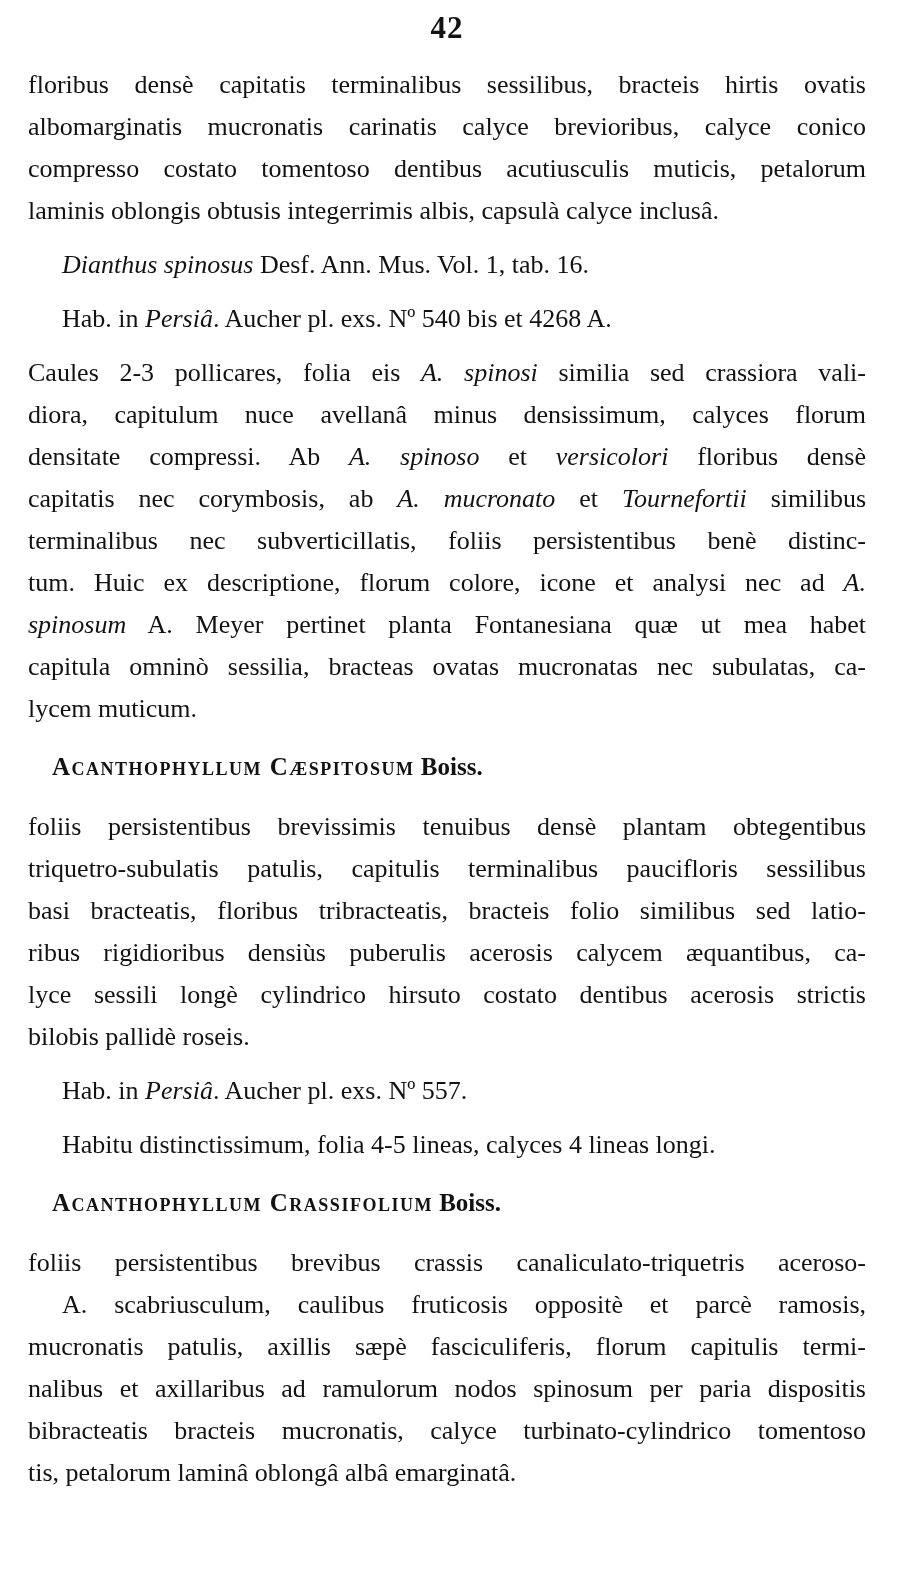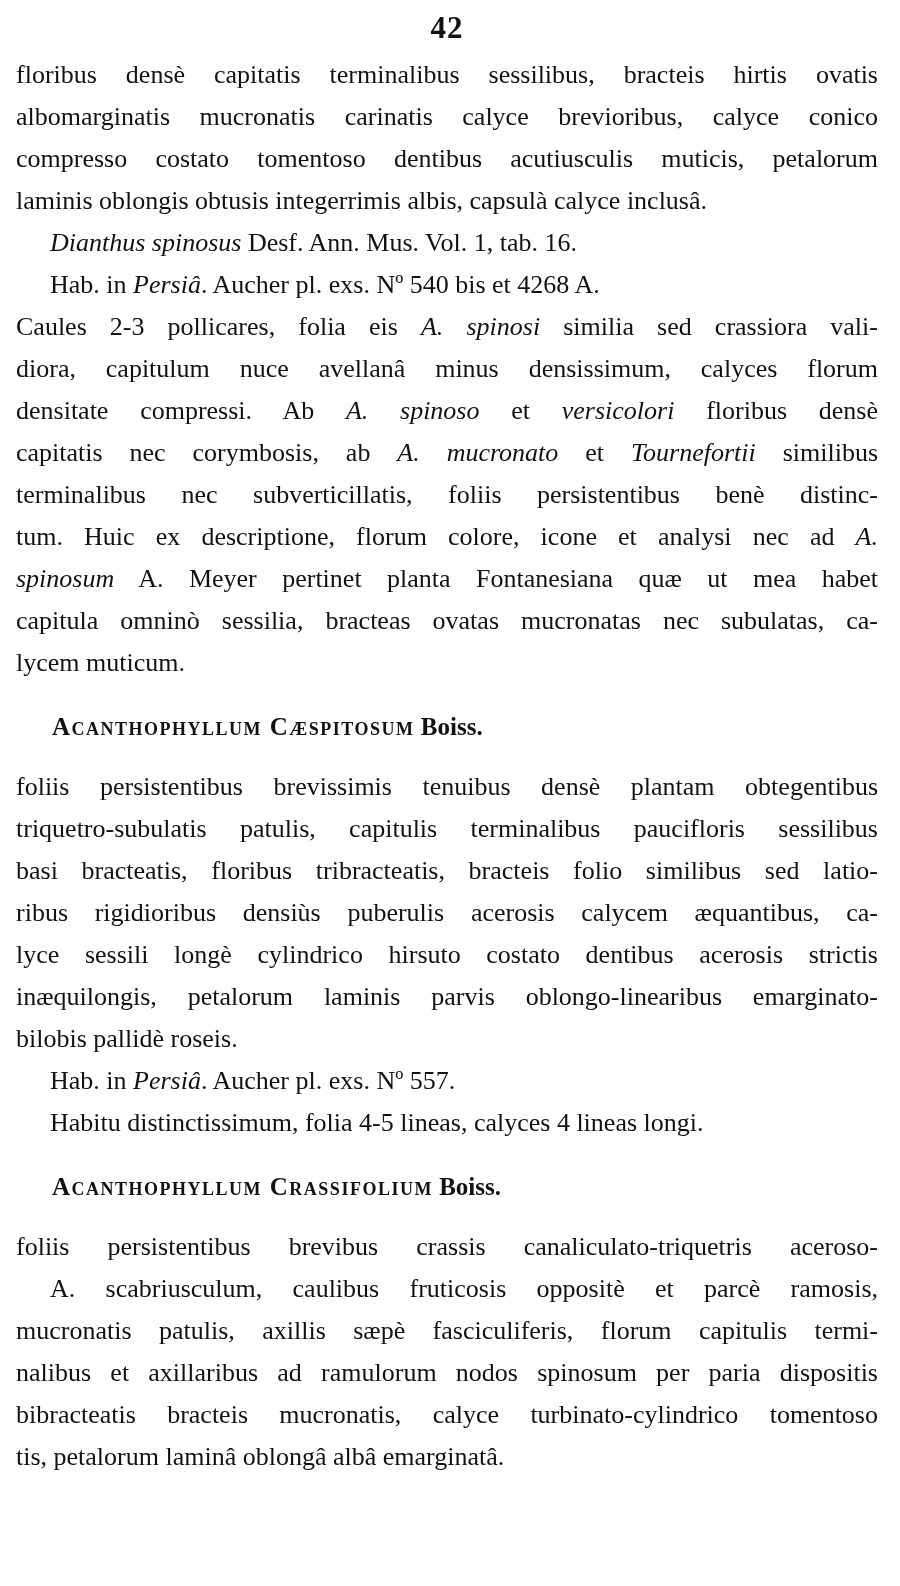--- a/index.html
+++ b/index.html
@@ -20,37 +20,37 @@
     height: 1586px;
     padding: 8px 22px 0 16px;
     background: #ffffff;
   }
   .pagenum {
     text-align: center;
     font-weight: bold;
     font-size: 31px;
     line-height: 40px;
     letter-spacing: 1px;
-    margin-bottom: 6px;
+    margin-bottom: 16px;
   }
-  .block { margin: 0; }
+  .block { margin: 12px; }
   .line {
     font-size: 26px;
     line-height: 42px;
     white-space: nowrap;
     text-align: left;
   }
   .full {
     text-align: justify;
     text-align-last: justify;
   }
   .ind { text-indent: 34px; }
   .it { font-style: italic; }
   .heading {
-    margin: 22px 0 18px 36px;
+    margin: 16px 0 18px 36px;
     font-weight: bold;
     font-size: 25px;
     line-height: 42px;
     white-space: nowrap;
   }
   .sc {
     font-variant: small-caps;
     letter-spacing: 1.5px;
   }
 </style>
@@ -83,21 +83,20 @@
         <div class="line full"><span>capitula omninò sessilia, bracteas ovatas mucronatas nec subulatas, ca-</span></div>
         <div class="line"><span>lycem muticum.</span></div>
       </div>
       <div class="block heading"><span class="sc">Acanthophyllum Cæspitosum</span><span> Boiss.</span></div>
       <div class="block">
         <div class="line full"><span>foliis persistentibus brevissimis tenuibus densè plantam obtegentibus</span></div>
         <div class="line full"><span>triquetro-subulatis patulis, capitulis terminalibus paucifloris sessilibus</span></div>
         <div class="line full"><span>basi bracteatis, floribus tribracteatis, bracteis folio similibus sed latio-</span></div>
         <div class="line full"><span>ribus rigidioribus densiùs puberulis acerosis calycem æquantibus, ca-</span></div>
         <div class="line full"><span>lyce sessili longè cylindrico hirsuto costato dentibus acerosis strictis</span></div>
-        <div class="line full"><span>inæquilongis, petalorum laminis parvis oblongo-linearibus emarginato-</span></div>
         <div class="line"><span>bilobis pallidè roseis.</span></div>
       </div>
       <div class="block">
         <div class="line ind"><span>Hab. in </span><span class="it">Persiâ</span><span>. Aucher pl. exs. Nº 557.</span></div>
       </div>
       <div class="block">
         <div class="line ind"><span>Habitu distinctissimum, folia 4-5 lineas, calyces 4 lineas longi.</span></div>
       </div>
       <div class="block heading"><span class="sc">Acanthophyllum Crassifolium</span><span> Boiss.</span></div>
       <div class="block">

